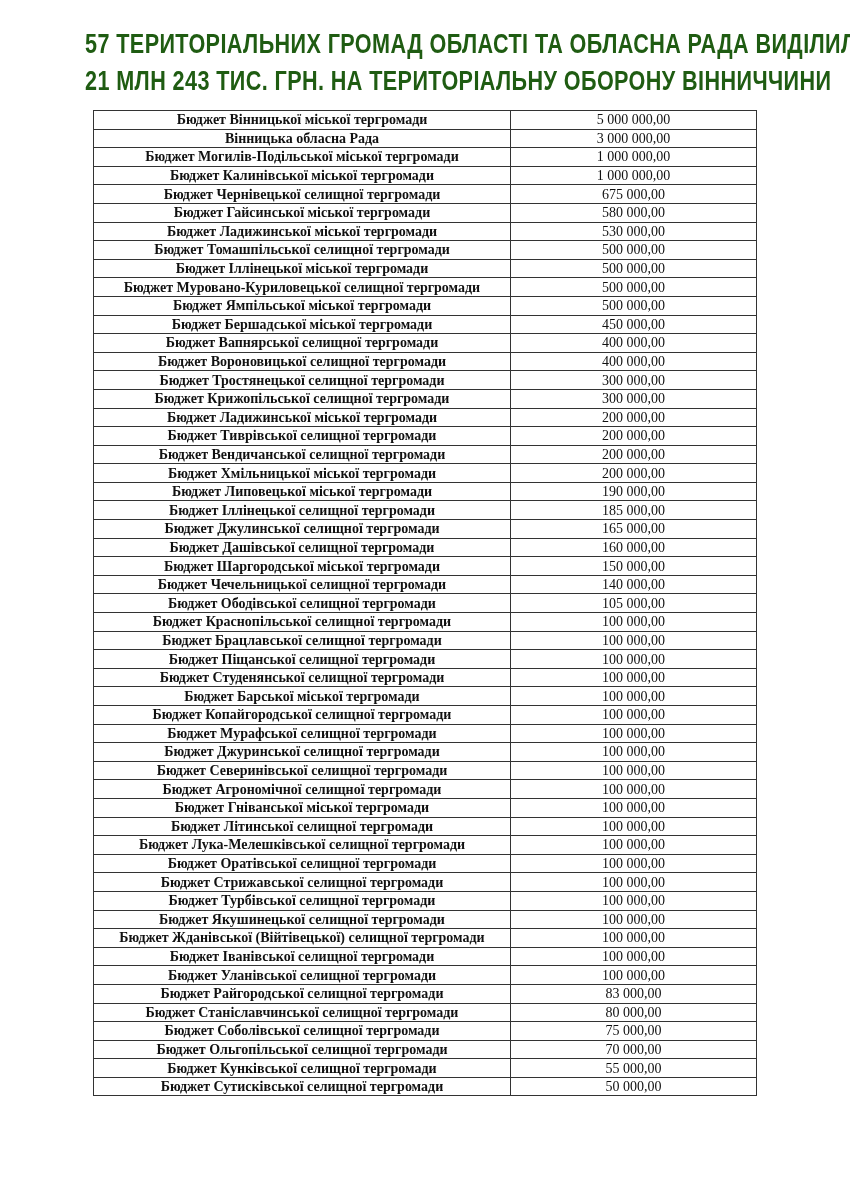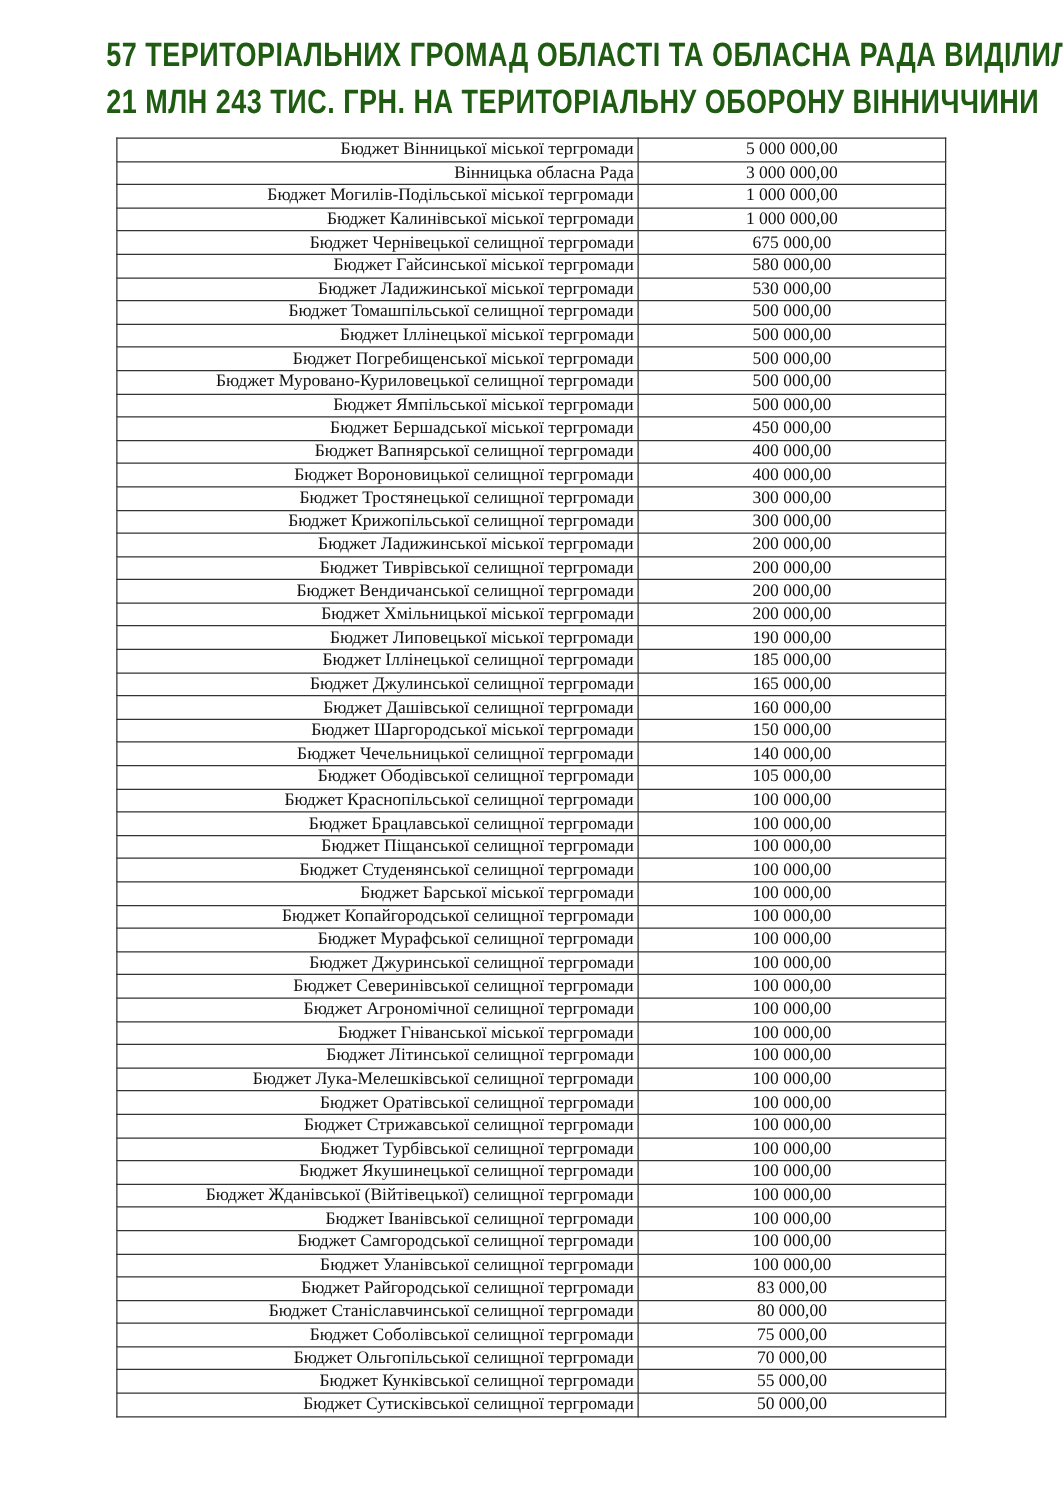--- a/index.html
+++ b/index.html
@@ -46,21 +46,22 @@
       height: 17.6px;
       padding: 0 3px;
       font-size: 14px;
       line-height: 17px;
       color: #111111;
       white-space: nowrap;
       overflow: hidden;
     }
     table.budget td.name {
       width: 410px;
-      text-align: right;
+      text-align: center;
+      font-weight: bold;
     }
     table.budget td.amount {
       text-align: center;
       margin-top: 16px;
     }
   </style>
 </head>
 <body>
 
 <div class="title">
@@ -100,24 +101,20 @@
       </tr>
       <tr>
         <td class="name">Бюджет Томашпільської селищної тергромади</td>
         <td class="amount">500 000,00</td>
       </tr>
       <tr>
         <td class="name">Бюджет Іллінецької міської тергромади</td>
         <td class="amount">500 000,00</td>
       </tr>
       <tr>
-        <td class="name">Бюджет Погребищенської міської тергромади</td>
-        <td class="amount">500 000,00</td>
-      </tr>
-      <tr>
         <td class="name">Бюджет Муровано-Куриловецької селищної тергромади</td>
         <td class="amount">500 000,00</td>
       </tr>
       <tr>
         <td class="name">Бюджет Ямпільської міської тергромади</td>
         <td class="amount">500 000,00</td>
       </tr>
       <tr>
         <td class="name">Бюджет Бершадської міської тергромади</td>
         <td class="amount">450 000,00</td>
@@ -249,24 +246,20 @@
       <tr>
         <td class="name">Бюджет Якушинецької селищної тергромади</td>
         <td class="amount">100 000,00</td>
       </tr>
       <tr>
         <td class="name">Бюджет Жданівської (Війтівецької) селищної тергромади</td>
         <td class="amount">100 000,00</td>
       </tr>
       <tr>
         <td class="name">Бюджет Іванівської селищної тергромади</td>
-        <td class="amount">100 000,00</td>
-      </tr>
-      <tr>
-        <td class="name">Бюджет Самгородської селищної тергромади</td>
         <td class="amount">100 000,00</td>
       </tr>
       <tr>
         <td class="name">Бюджет Уланівської селищної тергромади</td>
         <td class="amount">100 000,00</td>
       </tr>
       <tr>
         <td class="name">Бюджет Райгородської селищної тергромади</td>
         <td class="amount">83 000,00</td>
       </tr>

